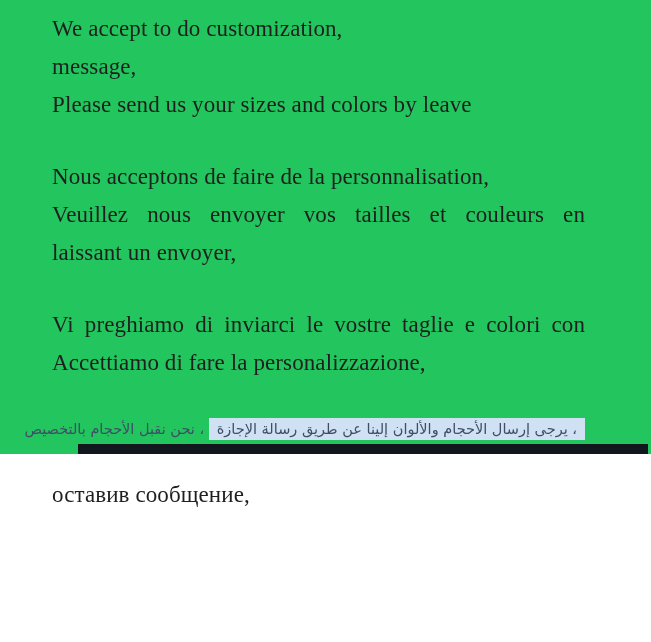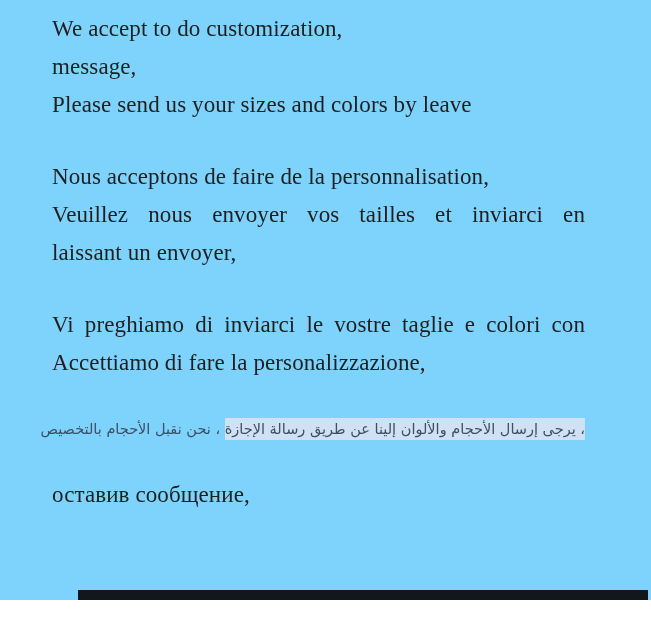--- a/index.html
+++ b/index.html
@@ -7,22 +7,22 @@
     padding: 0;
     background: #ffffff;
     width: 651px;
     height: 642px;
     overflow: hidden;
     position: relative;
   }
   .page {
     position: relative;
     width: 651px;
-    height: 600px;
-    background: #7dd3fc;
+    height: 454px;
+    background: #22c55e;
     font-family: "Liberation Serif", serif;
     color: #1f1f1f;
   }
   .text-col {
     padding: 10px 66px 0 52px;
   }
   .para {
     margin: 0 0 34px 0;
   }
   .line {
@@ -41,21 +41,21 @@
     text-align: right;
     font-family: "DejaVu Sans", sans-serif;
     font-size: 14.5px;
     line-height: 26px;
     color: #3f4e66;
     white-space: nowrap;
     margin: 0 0 34px 0;
   }
   .arabic-line .hl {
     background: #cfe1f3;
-    padding: 3px 0;
+    padding: 3px 8px;
   }
   .bottom-bar {
     position: absolute;
     left: 78px;
     right: 3px;
     bottom: 0;
     height: 10px;
     background: #12161d;
   }
 </style>
@@ -66,21 +66,21 @@
   <div class="text-col">
 
     <div class="para">
       <div class="line">We accept to do customization,</div>
       <div class="line">message,</div>
       <div class="line">Please send us your sizes and colors by leave</div>
     </div>
 
     <div class="para">
       <div class="line">Nous acceptons de faire de la personnalisation,</div>
-      <div class="line justify">Veuillez nous envoyer vos tailles et inviarci en</div>
+      <div class="line justify">Veuillez nous envoyer vos tailles et couleurs en</div>
       <div class="line">laissant un envoyer,</div>
     </div>
 
     <div class="para">
       <div class="line justify">Vi preghiamo di inviarci le vostre taglie e colori con</div>
       <div class="line">Accettiamo di fare la personalizzazione,</div>
     </div>
 
     <div class="arabic-line" dir="rtl"><span class="hl">، يرجى إرسال الأحجام والألوان إلينا عن طريق رسالة الإجازة</span> <span>، نحن نقبل الأحجام بالتخصيص</span></div>
 

